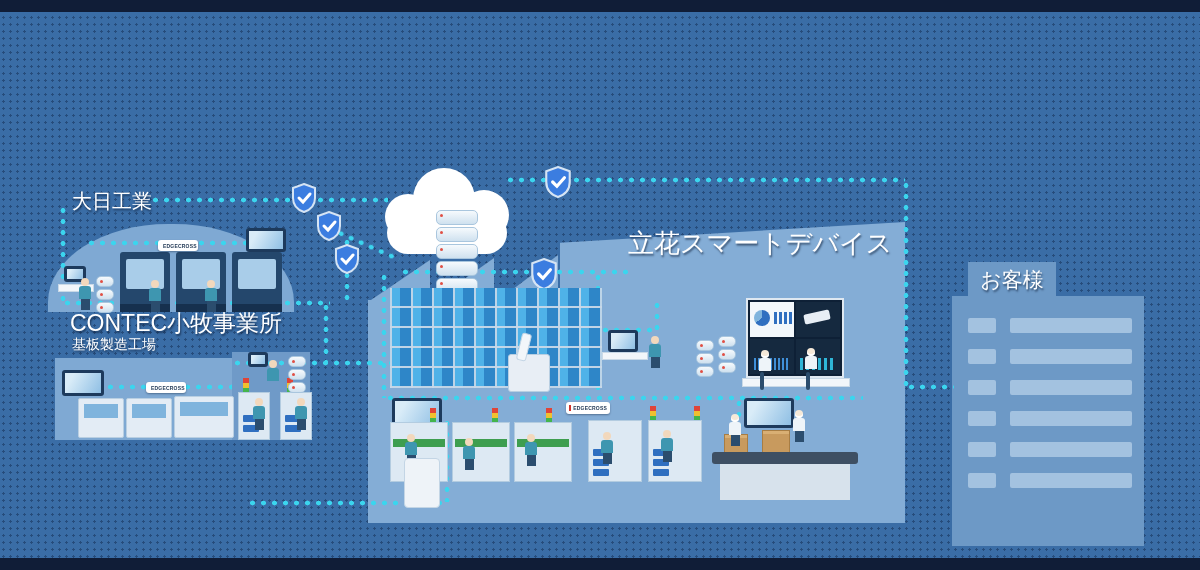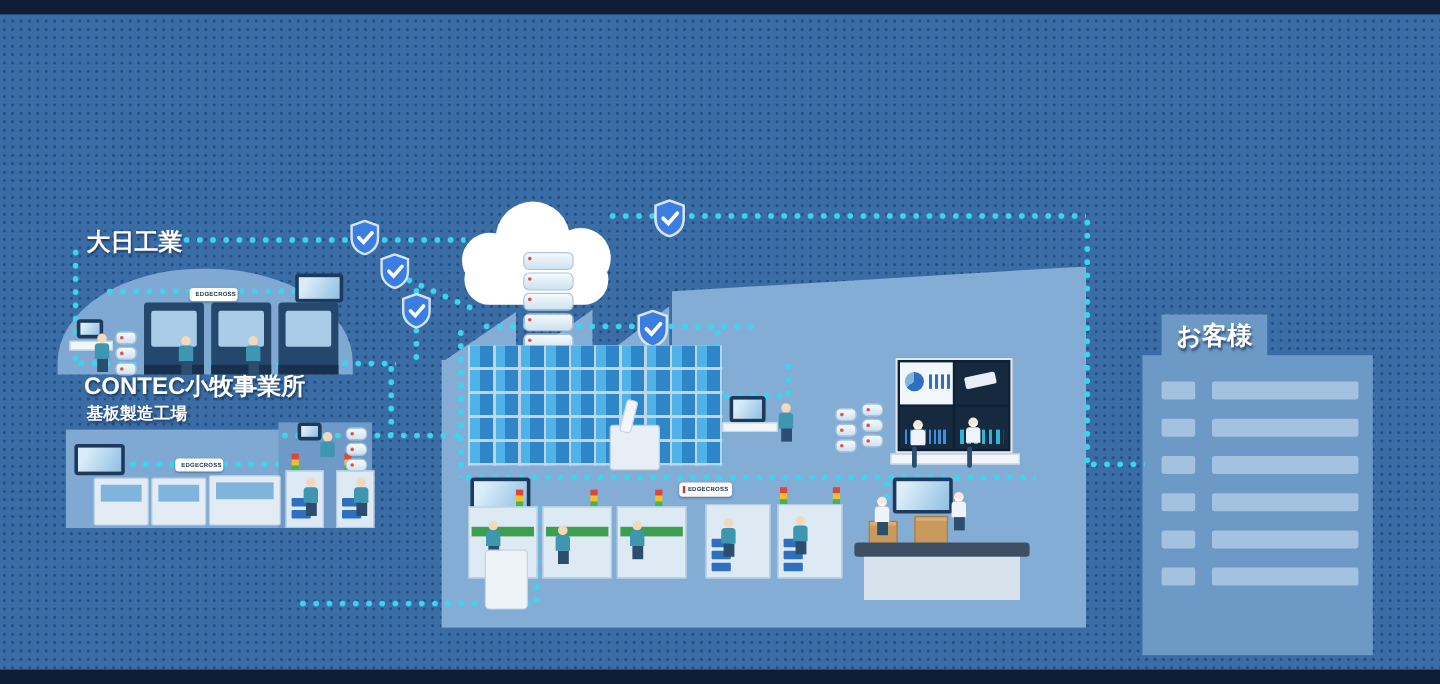--- a/index.html
+++ b/index.html
@@ -10,21 +10,21 @@
     background-size:7px 7px;}
   .abs{position:absolute;}
   
   .strip{left:0;width:1200px;background:#101d37;}
   .title-band{left:0;top:28px;width:1200px;height:84px;
     background:linear-gradient(#1d5a8e,#205f93);
     display:flex;align-items:center;justify-content:center;}
   .title-band h1{margin:0;color:#fff;font-size:50px;font-weight:bold;letter-spacing:3px;
     text-shadow:2px 3px 3px rgba(10,25,50,.55);}
   
-  .site-label{color:#fff;font-weight:bold;text-shadow:1px 2px 2px rgba(10,25,50,.6);white-space:nowrap;}
+  .site-label{color:#fff;font-weight:normal;text-shadow:1px 2px 2px rgba(10,25,50,.6);white-space:nowrap;}
   
   .bldg{background:#7fa9d3;}
   .dome{border-radius:120px 120px 0 0/78px 78px 0 0;}
   .tooth{background:#84add6;clip-path:polygon(100% 0,100% 100%,0 100%);}
   .slant{background:#84add6;clip-path:polygon(0 26%,100% 0,100% 100%,0 100%);}
   .warehouse{background:#5d8abd;clip-path:polygon(0 24%,73% 0,100% 17%,100% 100%,0 100%);}
   
   .dot-h{height:6px;background-image:radial-gradient(circle,#3bd5ee 2.2px,rgba(59,213,238,0) 2.7px);
     background-size:11px 6px;background-repeat:repeat-x;}
   .dot-v{width:6px;background-image:radial-gradient(circle,#3bd5ee 2.2px,rgba(59,213,238,0) 2.7px);
@@ -108,29 +108,30 @@
 
   <div class="abs strip" style="top:0;height:12px;"></div>
   <div class="abs strip" style="top:558px;height:12px;"></div>
 
 
   <div class="abs bldg dome" style="left:48px;top:224px;width:246px;height:88px;"></div>
   <div class="abs site-label" style="left:72px;top:188px;font-size:20px;">大日工業</div>
 
   <div class="abs bldg" style="left:55px;top:358px;width:255px;height:82px;"></div>
   <div class="abs" style="left:232px;top:352px;width:78px;height:88px;background:#6f9ac8;"></div>
-  <div class="abs site-label" style="left:70px;top:308px;font-size:20px;">CONTEC小牧事業所</div>
+  <div class="abs site-label" style="left:70px;top:308px;font-size:23px;">CONTEC小牧事業所</div>
   <div class="abs site-label" style="left:72px;top:336px;font-size:14px;">基板製造工場</div>
 
 
   <div class="abs tooth" style="left:368px;top:260px;width:62px;height:42px;"></div>
   <div class="abs tooth" style="left:432px;top:258px;width:62px;height:44px;"></div>
   <div class="abs tooth" style="left:496px;top:255px;width:62px;height:47px;"></div>
   <div class="abs slant" style="left:560px;top:222px;width:345px;height:80px;"></div>
   <div class="abs" style="left:368px;top:300px;width:537px;height:223px;background:#84add6;"></div>
+  <div class="abs site-label" style="left:628px;top:226px;font-size:26px;">立花スマートデバイス</div>
 
   <div class="abs label-tab" style="left:968px;top:262px;width:88px;height:36px;">
     <span class="site-label" style="font-size:21px;">お客様</span>
   </div>
   <div class="abs" style="left:952px;top:296px;width:192px;height:250px;background:#6d99c6;padding:22px 0 0 16px;box-sizing:border-box;display:flex;flex-direction:column;gap:16px;">
     <div class="window-row">
         <div class="w-sm"></div>
         <div class="w-lg"></div>
       </div>
     <div class="window-row">

